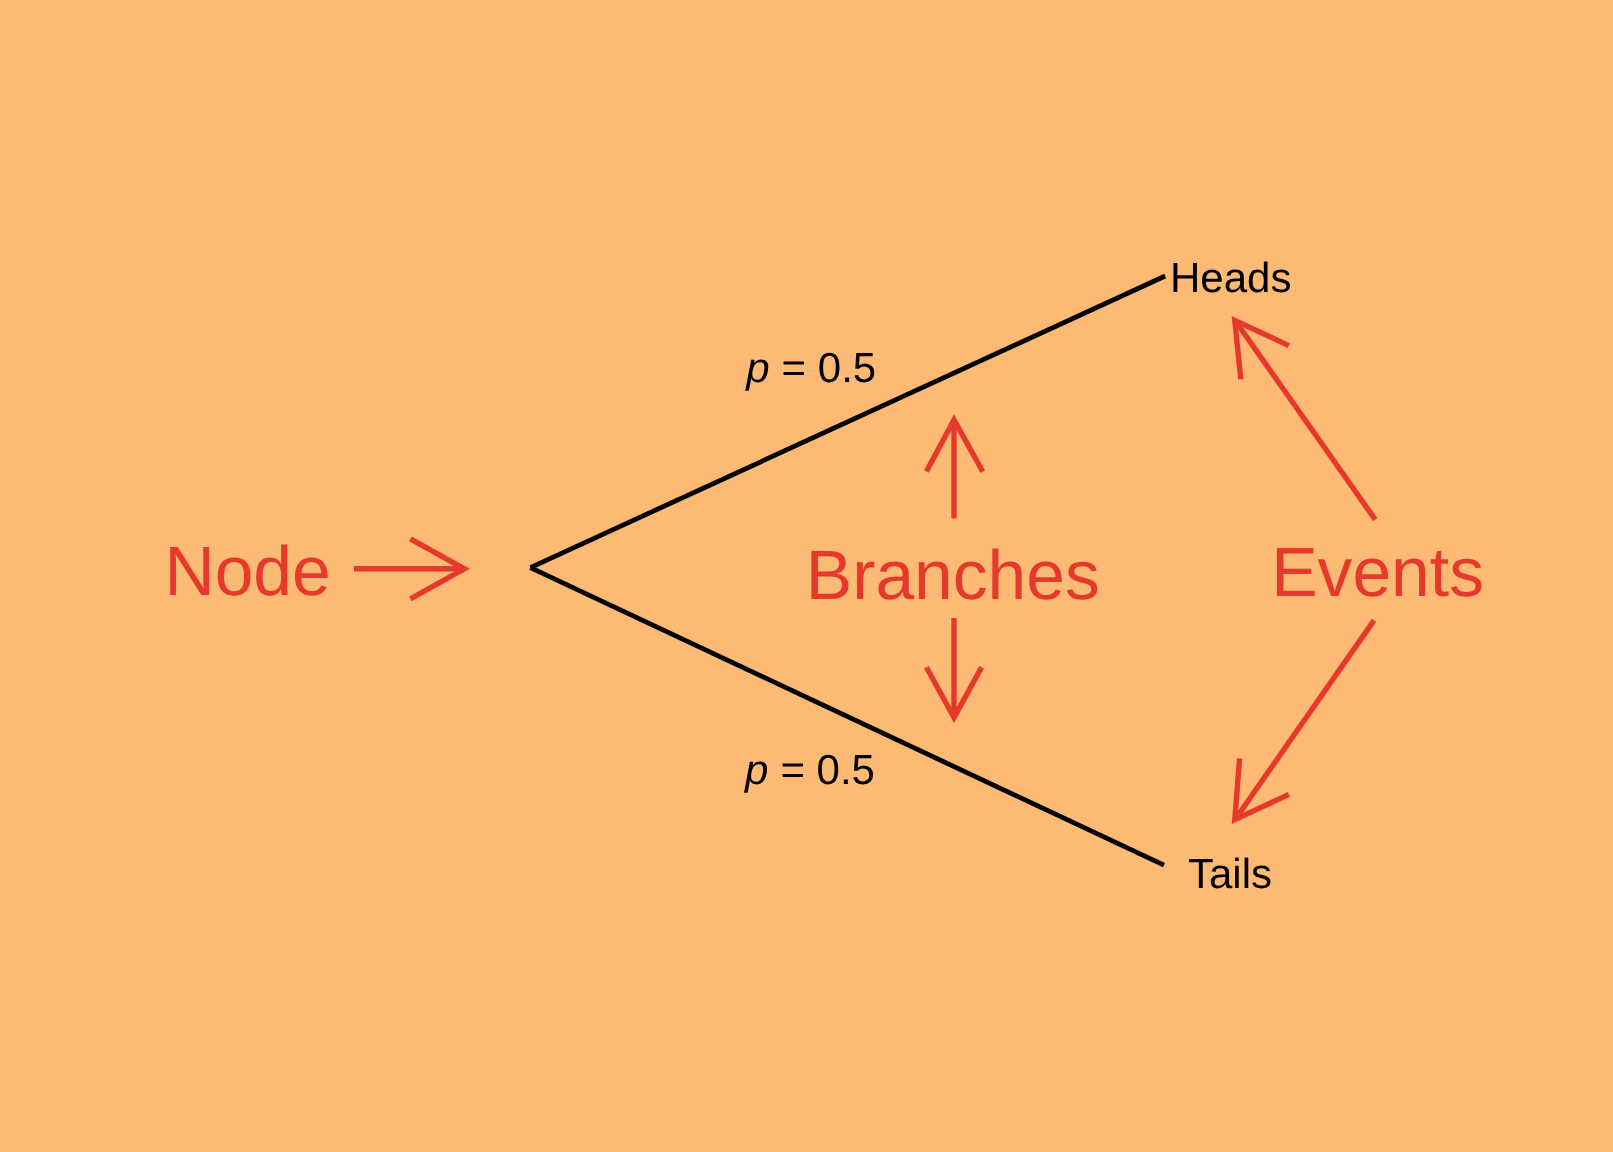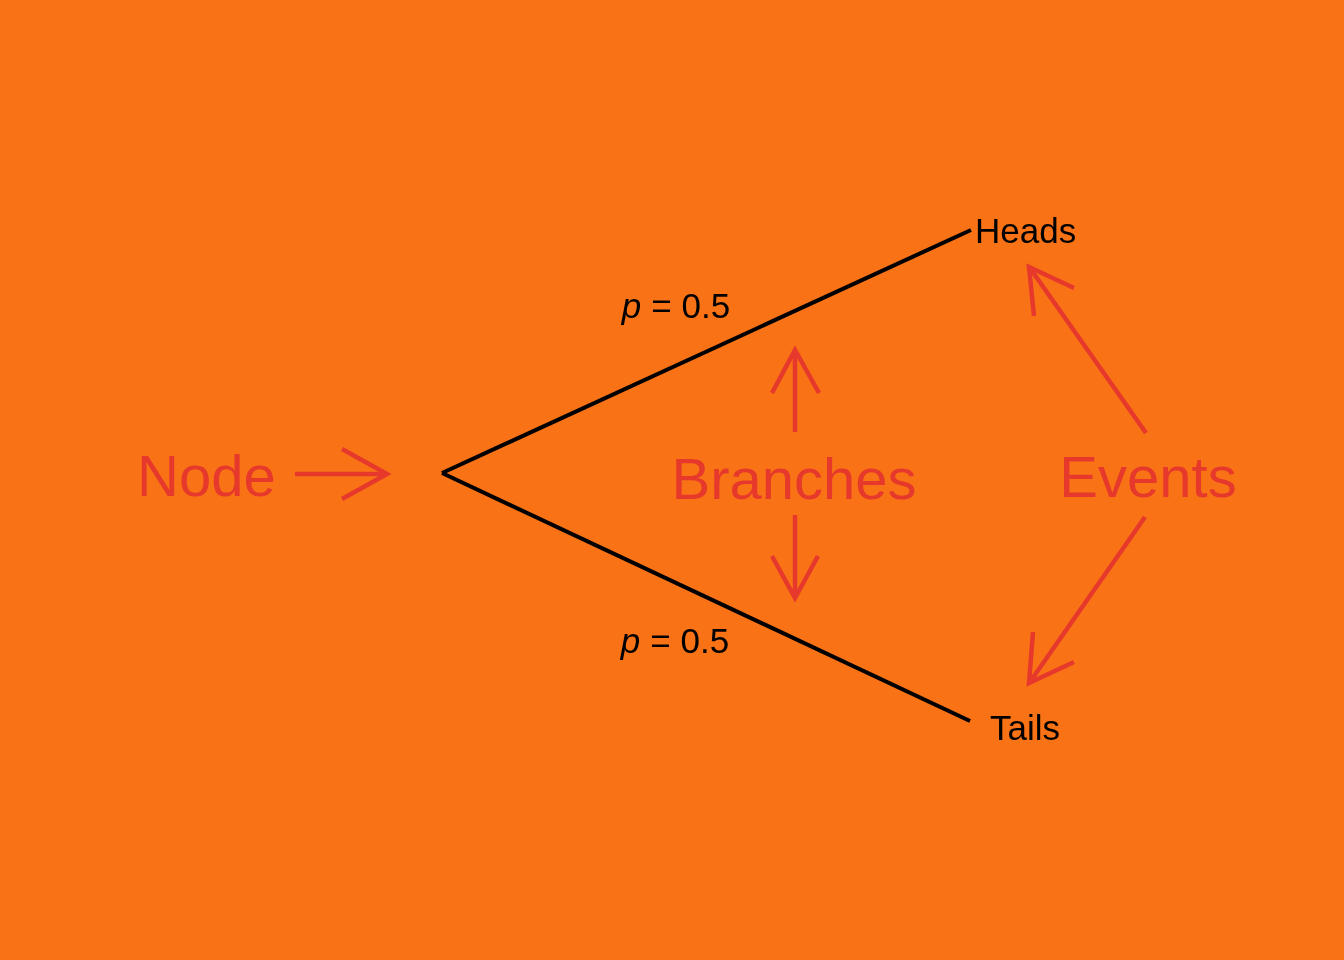--- a/index.html
+++ b/index.html
@@ -4,21 +4,21 @@
 <style>
   html, body {
     margin: 0;
     padding: 0;
     background: #ffffff;
   }
   .canvas {
     position: relative;
     width: 1344px;
     height: 960px;
-    background: #f97316;
+    background: #fdba74;
     overflow: hidden;
   }
   svg { display: block; }
   .lbl {
     font-family: "Liberation Sans", sans-serif;
   }
   .lbl-small { font-size: 35px; }
   .lbl-big   { font-size: 58px; }
   .italic    { font-style: italic; }
   .branch-line { stroke-width: 4; fill: none; }

